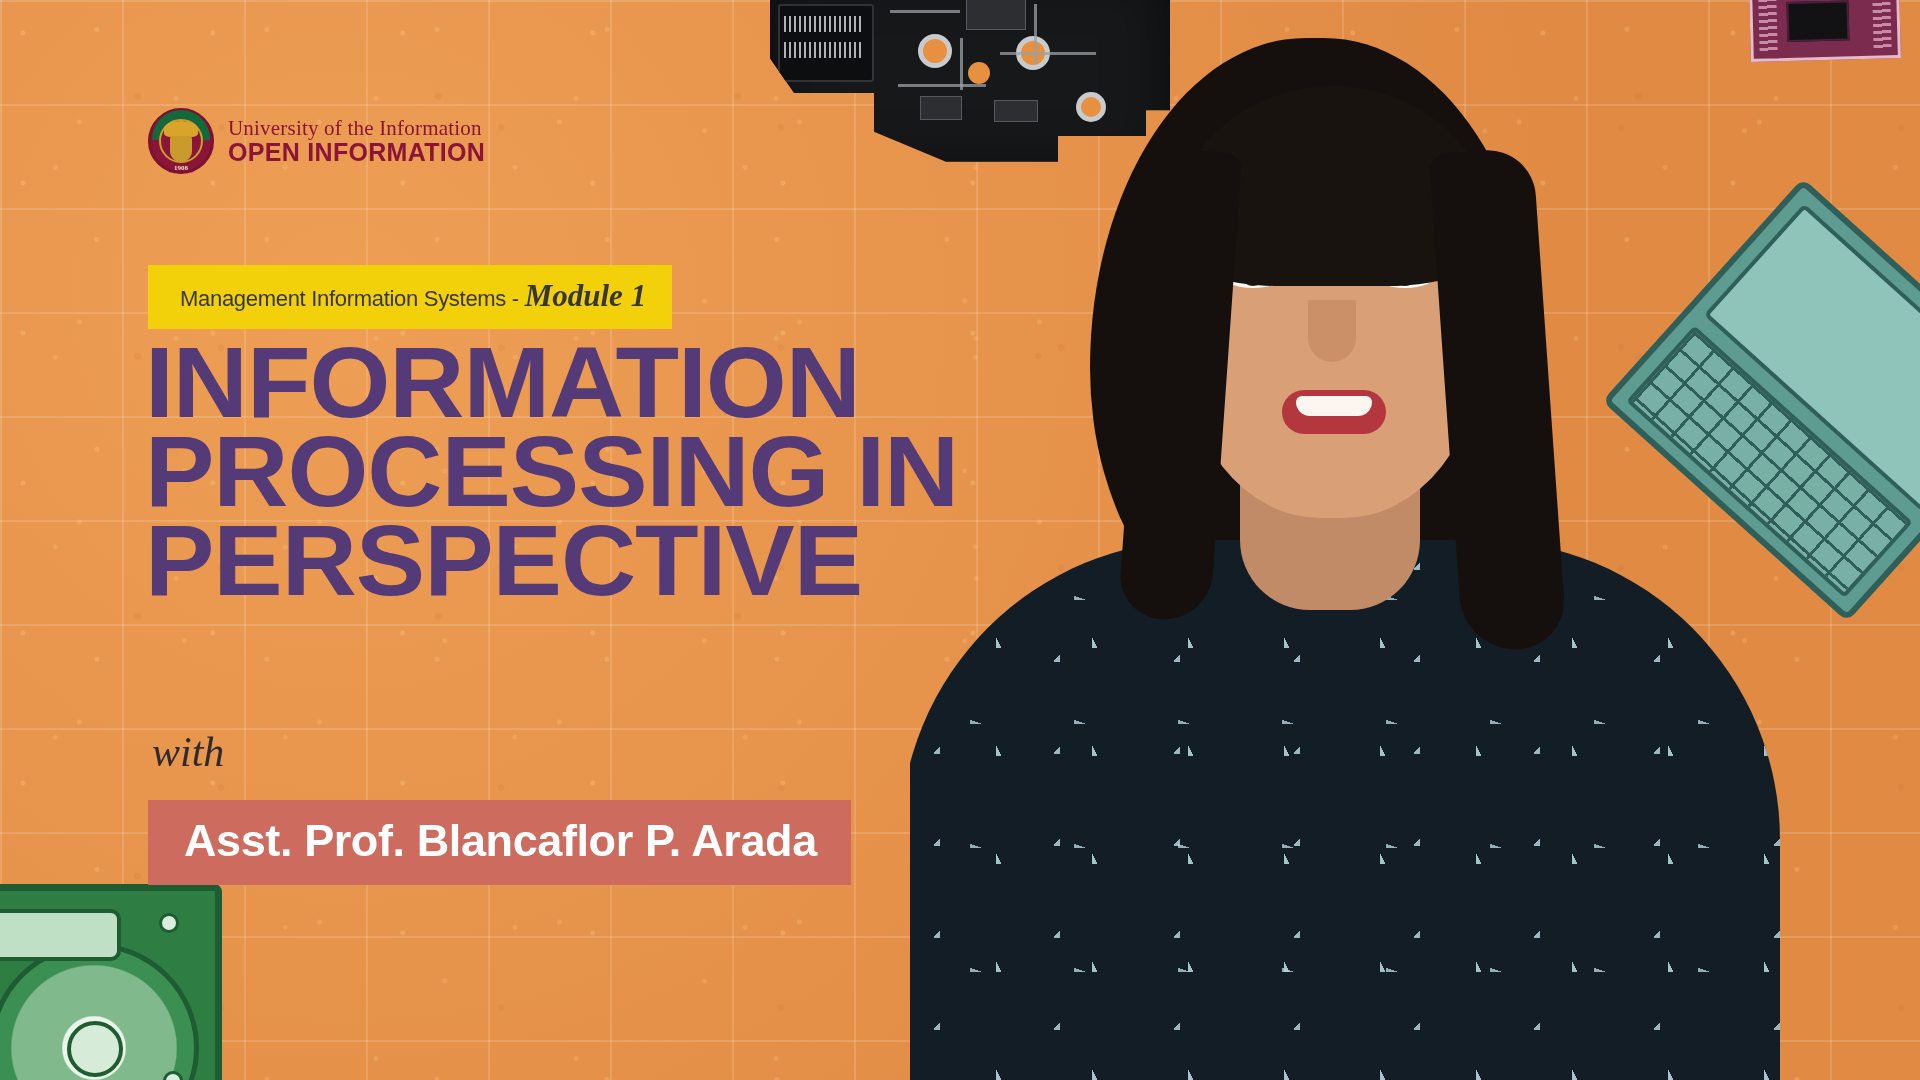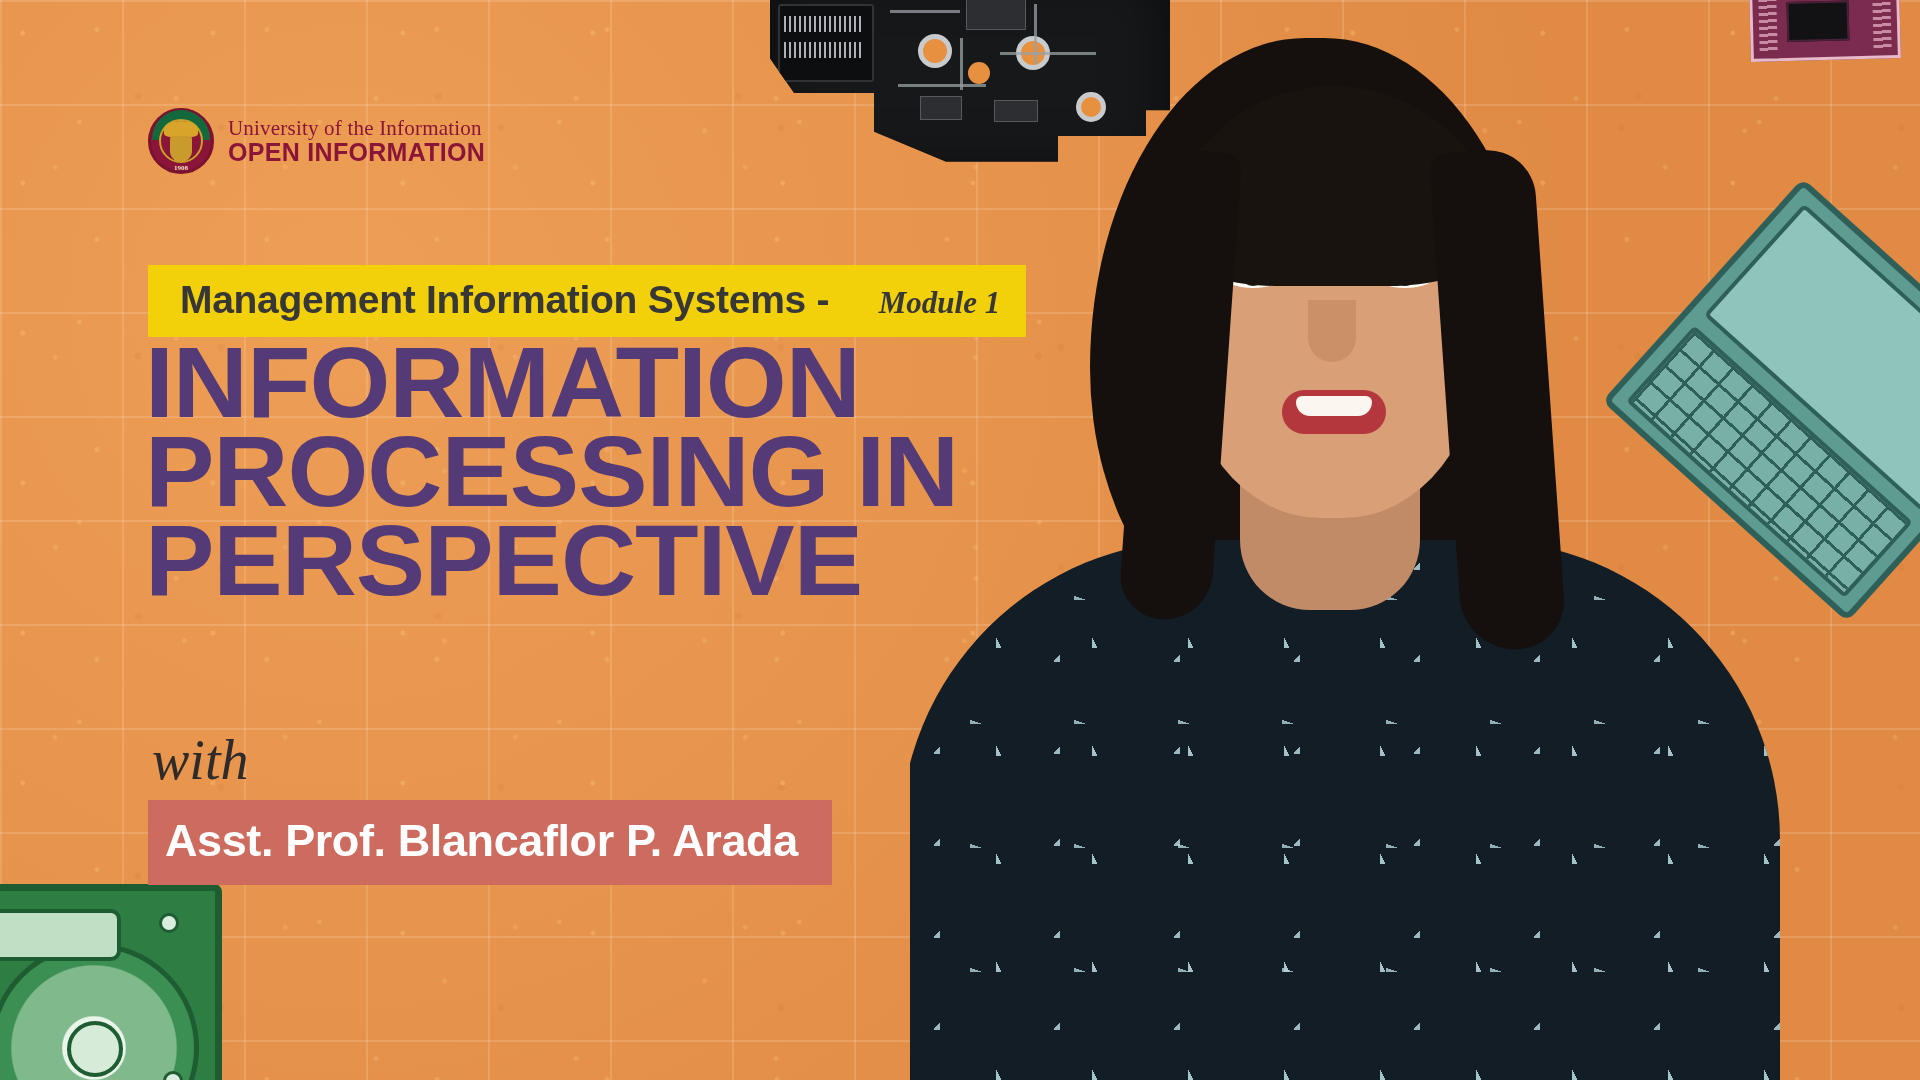--- a/index.html
+++ b/index.html
@@ -237,51 +237,51 @@
 
   #module-banner{
     position:absolute; left:148px; top:265px;
     background:#F2D00A;
     padding:13px 26px 15px 32px;
     display:inline-block;
     white-space:nowrap;
   }
   #module-banner .course{
     font-family:"Liberation Sans", sans-serif;
-    font-weight:bold; font-size:39px; color:#373737; letter-spacing:-.3px;
+    font-weight:normal; font-size:22px; color:#373737; letter-spacing:-.3px;
   }
   #module-banner .module{
     font-family:"Liberation Serif", serif;
-    font-style:italic; font-weight:bold; font-size:31px; color:#373737;margin-left:39px;
+    font-style:italic; font-weight:bold; font-size:31px; color:#373737;
   }
 
   #main-title{
     position:absolute; left:145px; top:338px; width:900px;
     font-family:"Liberation Sans", sans-serif;
     font-weight:bold;
     font-size:101px;
     line-height:.88;
     letter-spacing:-1px;
     color:#543A77;
     text-transform:uppercase;
     transform:scaleX(1.03);
     transform-origin:left top;
   }
   #main-title .ln{ display:block; }
 
   #with-label{
     position:absolute; left:152px; top:728px;
     font-family:"Liberation Serif", serif;
-    font-style:italic; font-size:56px; color:#2F2B2A;
+    font-style:italic; font-size:42px; color:#2F2B2A;
   }
 
   #presenter-bar{
     position:absolute; left:148px; top:800px;
     background:#CE6B5F;
-    padding:15px 34px 18px 17px;
+    padding:15px 34px 18px 36px;
     display:inline-block; white-space:nowrap;
   }
   #presenter-bar .name{
     font-family:"Liberation Sans", sans-serif;
     font-weight:bold; font-size:45px; color:#FFFFFF; letter-spacing:-.4px;
   }
 </style>
 </head>
 <body>
 

